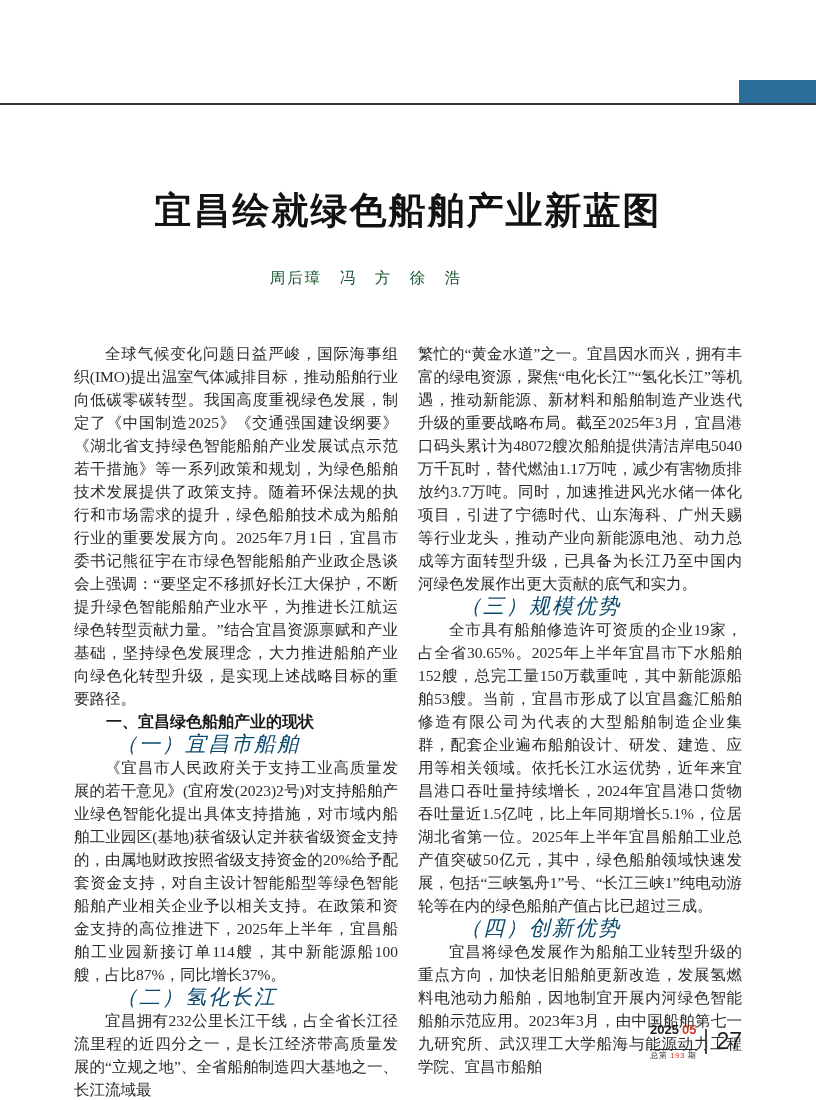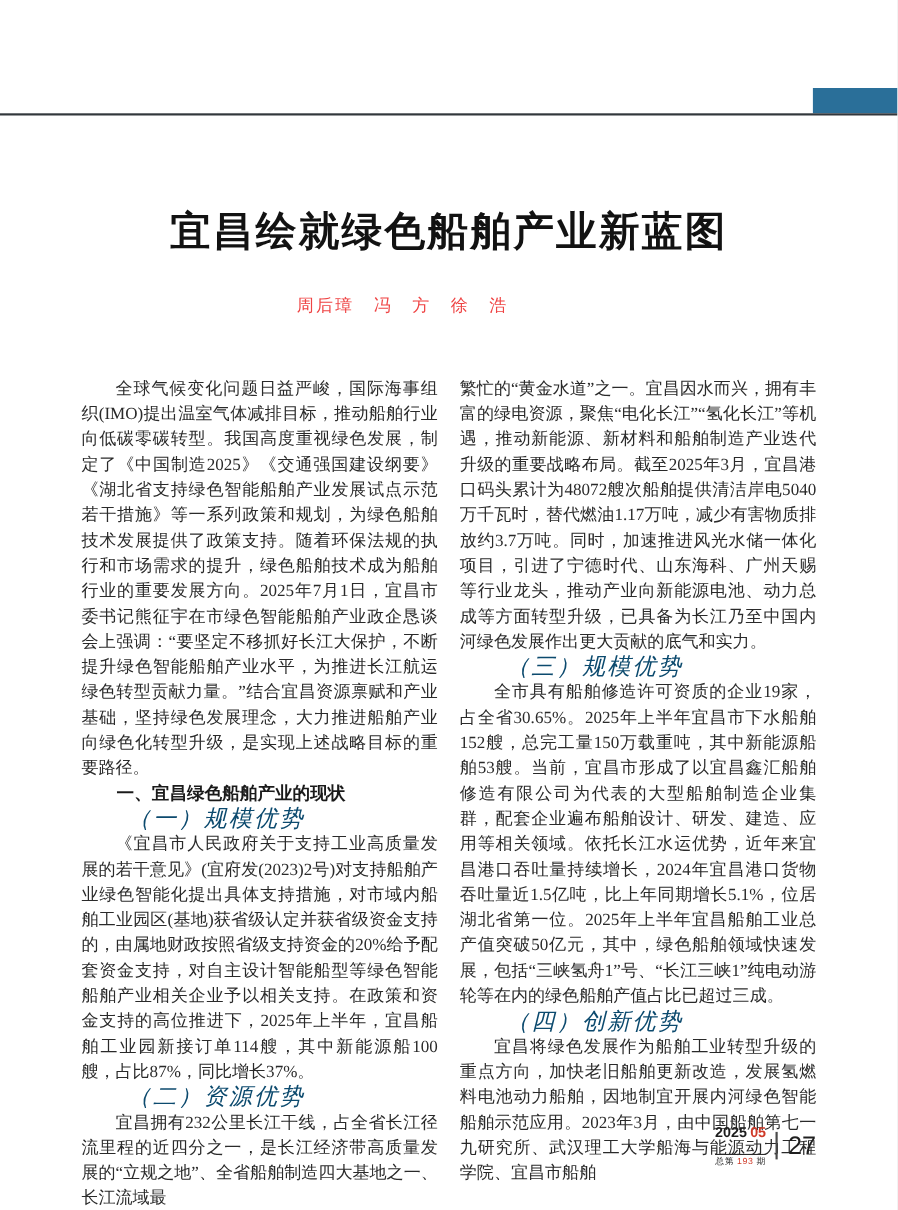--- a/index.html
+++ b/index.html
@@ -63,21 +63,21 @@
   }
   .article-authors {
     position: absolute;
     top: 268px;
     left: 0;
     width: 732px;
     text-align: center;
     font-family: "Liberation Sans", sans-serif;
     font-size: 15.5px;
     letter-spacing: 2px;
-    color: #ef4444;
+    color: #14532d;
   }
 
   
   .columns {
     position: absolute;
     top: 342px;
     left: 74px;
     width: 668px;
     display: flex;
     gap: 20px;
@@ -161,23 +161,23 @@
   </div>
   <div class="header-rule"></div>
 
   <h1 class="article-title">宜昌绘就绿色船舶产业新蓝图</h1>
   <div class="article-authors">周后璋　冯　方　徐　浩</div>
 
   <main class="columns">
     <div class="col">
       <p class="para-indent">全球气候变化问题日益严峻，国际海事组织(IMO)提出温室气体减排目标，推动船舶行业向低碳零碳转型。我国高度重视绿色发展，制定了《中国制造2025》《交通强国建设纲要》《湖北省支持绿色智能船舶产业发展试点示范若干措施》等一系列政策和规划，为绿色船舶技术发展提供了政策支持。随着环保法规的执行和市场需求的提升，绿色船舶技术成为船舶行业的重要发展方向。2025年7月1日，宜昌市委书记熊征宇在市绿色智能船舶产业政企恳谈会上强调：“要坚定不移抓好长江大保护，不断提升绿色智能船舶产业水平，为推进长江航运绿色转型贡献力量。”结合宜昌资源禀赋和产业基础，坚持绿色发展理念，大力推进船舶产业向绿色化转型升级，是实现上述战略目标的重要路径。</p>
       <p class="heading-1">一、宜昌绿色船舶产业的现状</p>
-      <p class="heading-sub">（一）规模优势</p>
+      <p class="heading-sub">（一）宜昌市船舶</p>
       <p class="para-indent">《宜昌市人民政府关于支持工业高质量发展的若干意见》(宜府发(2023)2号)对支持船舶产业绿色智能化提出具体支持措施，对市域内船舶工业园区(基地)获省级认定并获省级资金支持的，由属地财政按照省级支持资金的20%给予配套资金支持，对自主设计智能船型等绿色智能船舶产业相关企业予以相关支持。在政策和资金支持的高位推进下，2025年上半年，宜昌船舶工业园新接订单114艘，其中新能源船100艘，占比87%，同比增长37%。</p>
-      <p class="heading-sub">（二）资源优势</p>
+      <p class="heading-sub">（二）氢化长江</p>
       <p class="para-indent">宜昌拥有232公里长江干线，占全省长江径流里程的近四分之一，是长江经济带高质量发展的“立规之地”、全省船舶制造四大基地之一、长江流域最</p>
     </div>
     <div class="col">
       <p>繁忙的“黄金水道”之一。宜昌因水而兴，拥有丰富的绿电资源，聚焦“电化长江”“氢化长江”等机遇，推动新能源、新材料和船舶制造产业迭代升级的重要战略布局。截至2025年3月，宜昌港口码头累计为48072艘次船舶提供清洁岸电5040万千瓦时，替代燃油1.17万吨，减少有害物质排放约3.7万吨。同时，加速推进风光水储一体化项目，引进了宁德时代、山东海科、广州天赐等行业龙头，推动产业向新能源电池、动力总成等方面转型升级，已具备为长江乃至中国内河绿色发展作出更大贡献的底气和实力。</p>
       <p class="heading-sub">（三）规模优势</p>
       <p class="para-indent">全市具有船舶修造许可资质的企业19家，占全省30.65%。2025年上半年宜昌市下水船舶152艘，总完工量150万载重吨，其中新能源船舶53艘。当前，宜昌市形成了以宜昌鑫汇船舶修造有限公司为代表的大型船舶制造企业集群，配套企业遍布船舶设计、研发、建造、应用等相关领域。依托长江水运优势，近年来宜昌港口吞吐量持续增长，2024年宜昌港口货物吞吐量近1.5亿吨，比上年同期增长5.1%，位居湖北省第一位。2025年上半年宜昌船舶工业总产值突破50亿元，其中，绿色船舶领域快速发展，包括“三峡氢舟1”号、“长江三峡1”纯电动游轮等在内的绿色船舶产值占比已超过三成。</p>
       <p class="heading-sub">（四）创新优势</p>
       <p class="para-indent">宜昌将绿色发展作为船舶工业转型升级的重点方向，加快老旧船舶更新改造，发展氢燃料电池动力船舶，因地制宜开展内河绿色智能船舶示范应用。2023年3月，由中国船舶第七一九研究所、武汉理工大学船海与能源动力工程学院、宜昌市船舶</p>
     </div>
   </main>

